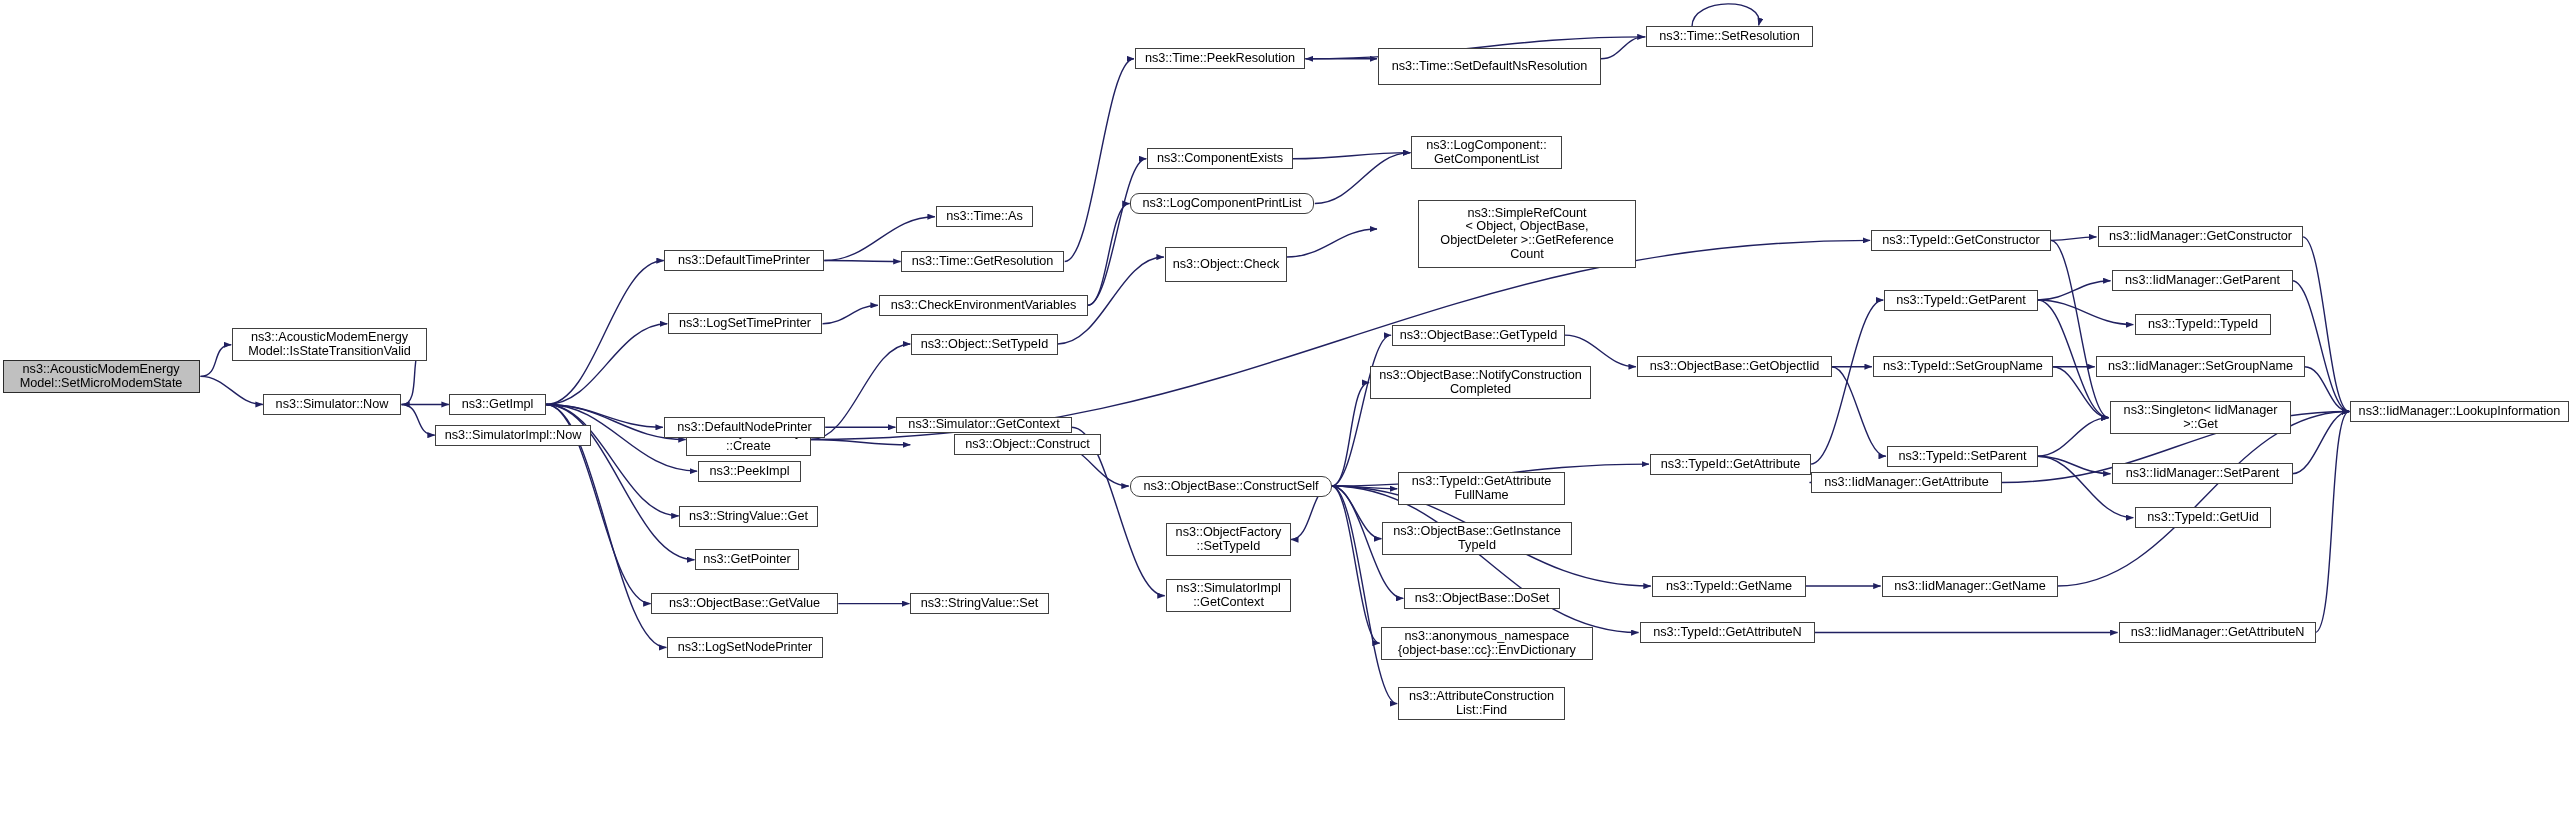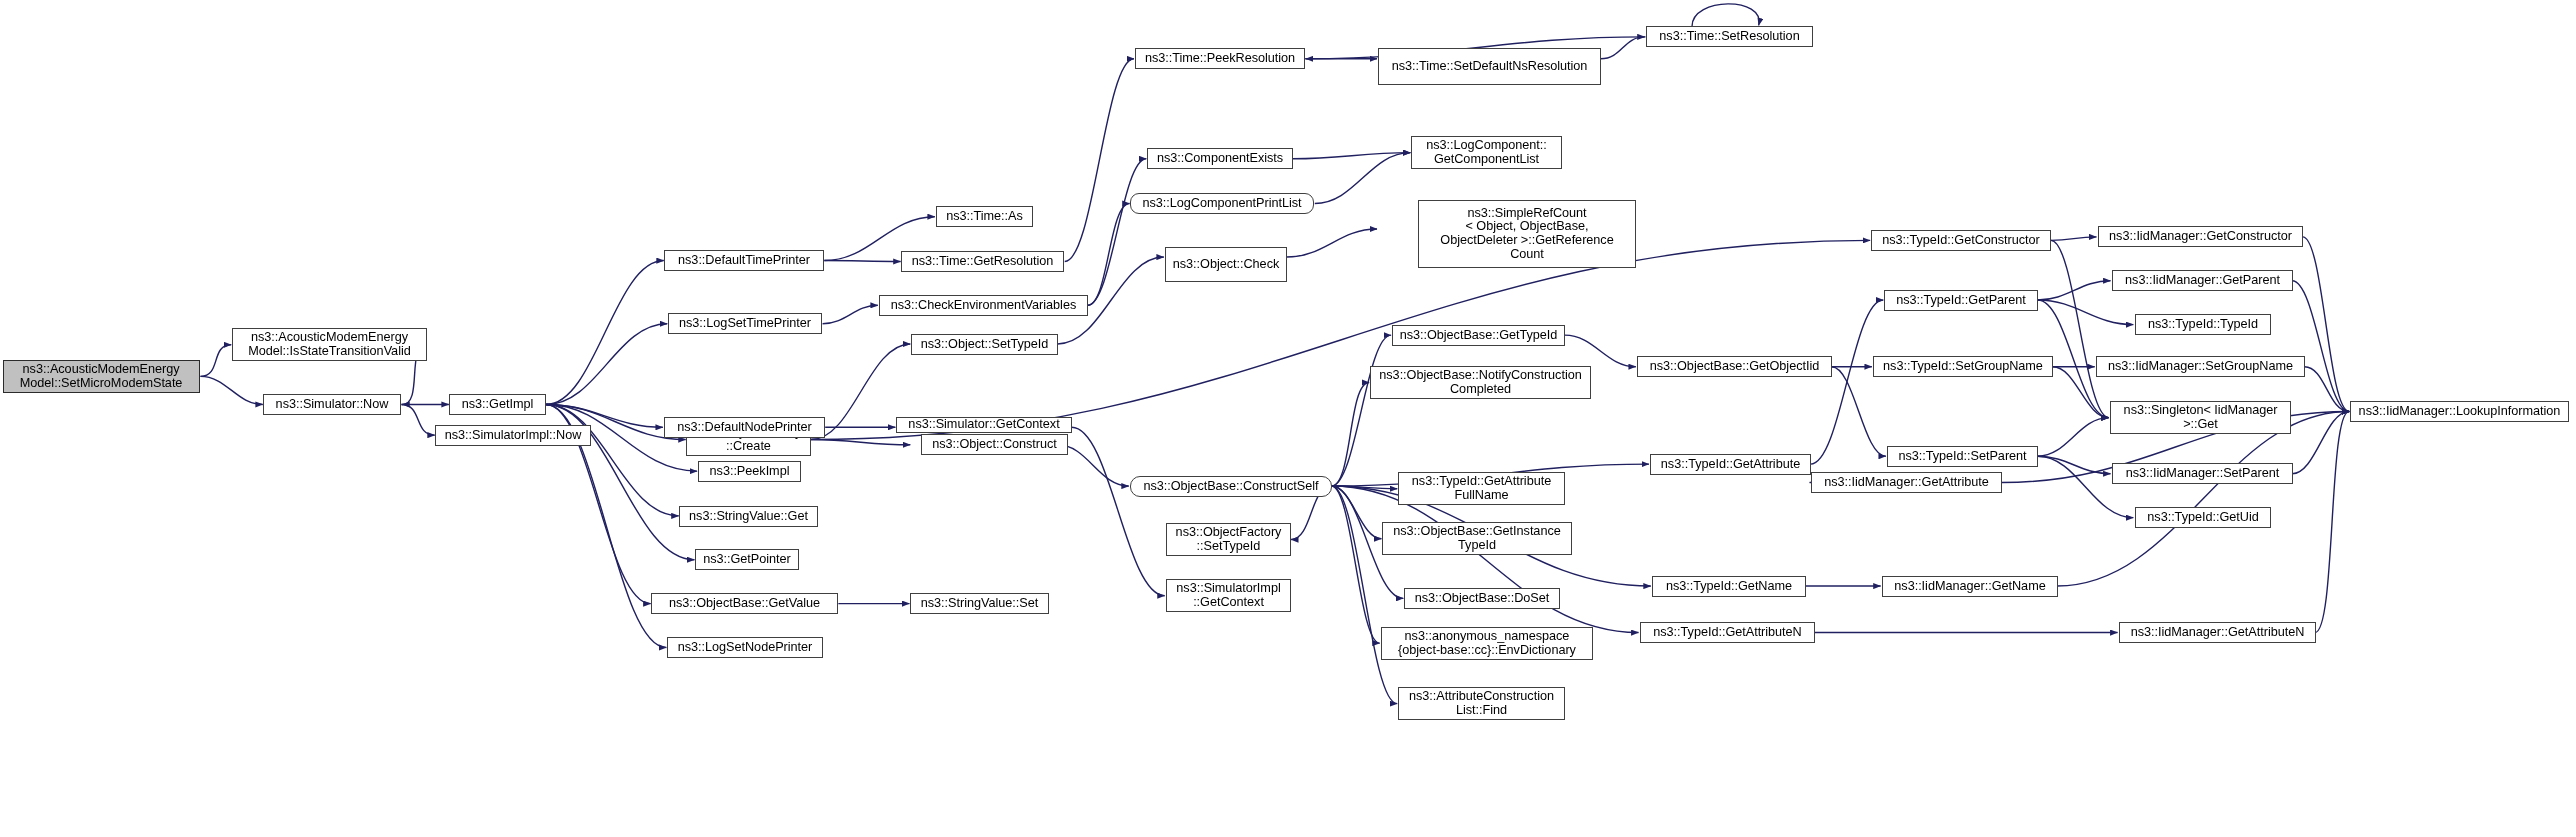--- a/index.html
+++ b/index.html
@@ -123,21 +123,21 @@
       <div class="node" style="left: 664px; top: 417px; width: 161px; height: 21px;">ns3::DefaultNodePrinter</div>
       <div class="node" style="left: 698px; top: 461px; width: 103px; height: 21px; text-align: right;">ns3::PeekImpl</div>
       <div class="node" style="left: 679px; top: 506px; width: 139px; height: 21px;">ns3::StringValue::Get</div>
       <div class="node" style="left: 695px; top: 549px; width: 104px; height: 21px;">ns3::GetPointer</div>
       <div class="node" style="left: 651px; top: 593px; width: 187px; height: 21px;">ns3::ObjectBase::GetValue</div>
       <div class="node" style="left: 667px; top: 637px; width: 156px; height: 21px; text-align: right;">ns3::LogSetNodePrinter</div>
       <div class="node" style="left: 936px; top: 206px; width: 97px; height: 21px;">ns3::Time::As</div>
       <div class="node" style="left: 901px; top: 251px; width: 163px; height: 21px;">ns3::Time::GetResolution</div>
       <div class="node" style="left: 879px; top: 295px; width: 209px; height: 21px;">ns3::CheckEnvironmentVariables</div>
       <div class="node" style="left: 911px; top: 334px; width: 147px; height: 21px;">ns3::Object::SetTypeId</div>
-      <div class="node" style="left: 921px; top: 434px; width: 147px; height: 21px;">ns3::Object::Construct</div>
+      <div class="node" style="left: 954px; top: 434px; width: 147px; height: 21px;">ns3::Object::Construct</div>
       <div class="node" style="left: 896px; top: 417px; width: 176px; height: 16px; text-align: center;">ns3::Simulator::GetContext</div>
       <div class="node" style="left: 910px; top: 593px; width: 139px; height: 21px;">ns3::StringValue::Set</div>
       <div class="node" style="left: 1135px; top: 48px; width: 170px; height: 21px;">ns3::Time::PeekResolution</div>
       <div class="node" style="left: 1147px; top: 148px; width: 146px; height: 21px;">ns3::ComponentExists</div>
       <div class="node" style="left: 1130px; top: 193px; width: 184px; height: 21px; border-radius: 9px;">ns3::LogComponentPrintList</div>
       <div class="node" style="left: 1165px; top: 247px; width: 122px; height: 35px;">ns3::Object::Check</div>
       <div class="node" style="left: 1378px; top: 48px; width: 223px; height: 37px;">ns3::Time::SetDefaultNsResolution</div>
       <div class="node" style="left: 1411px; top: 136px; width: 151px; height: 33px;">ns3::LogComponent::
 GetComponentList</div>
       <div class="node" style="left: 1378px; top: 200px; width: 218px; height: 68px; margin-left: 40px;">ns3::SimpleRefCount

